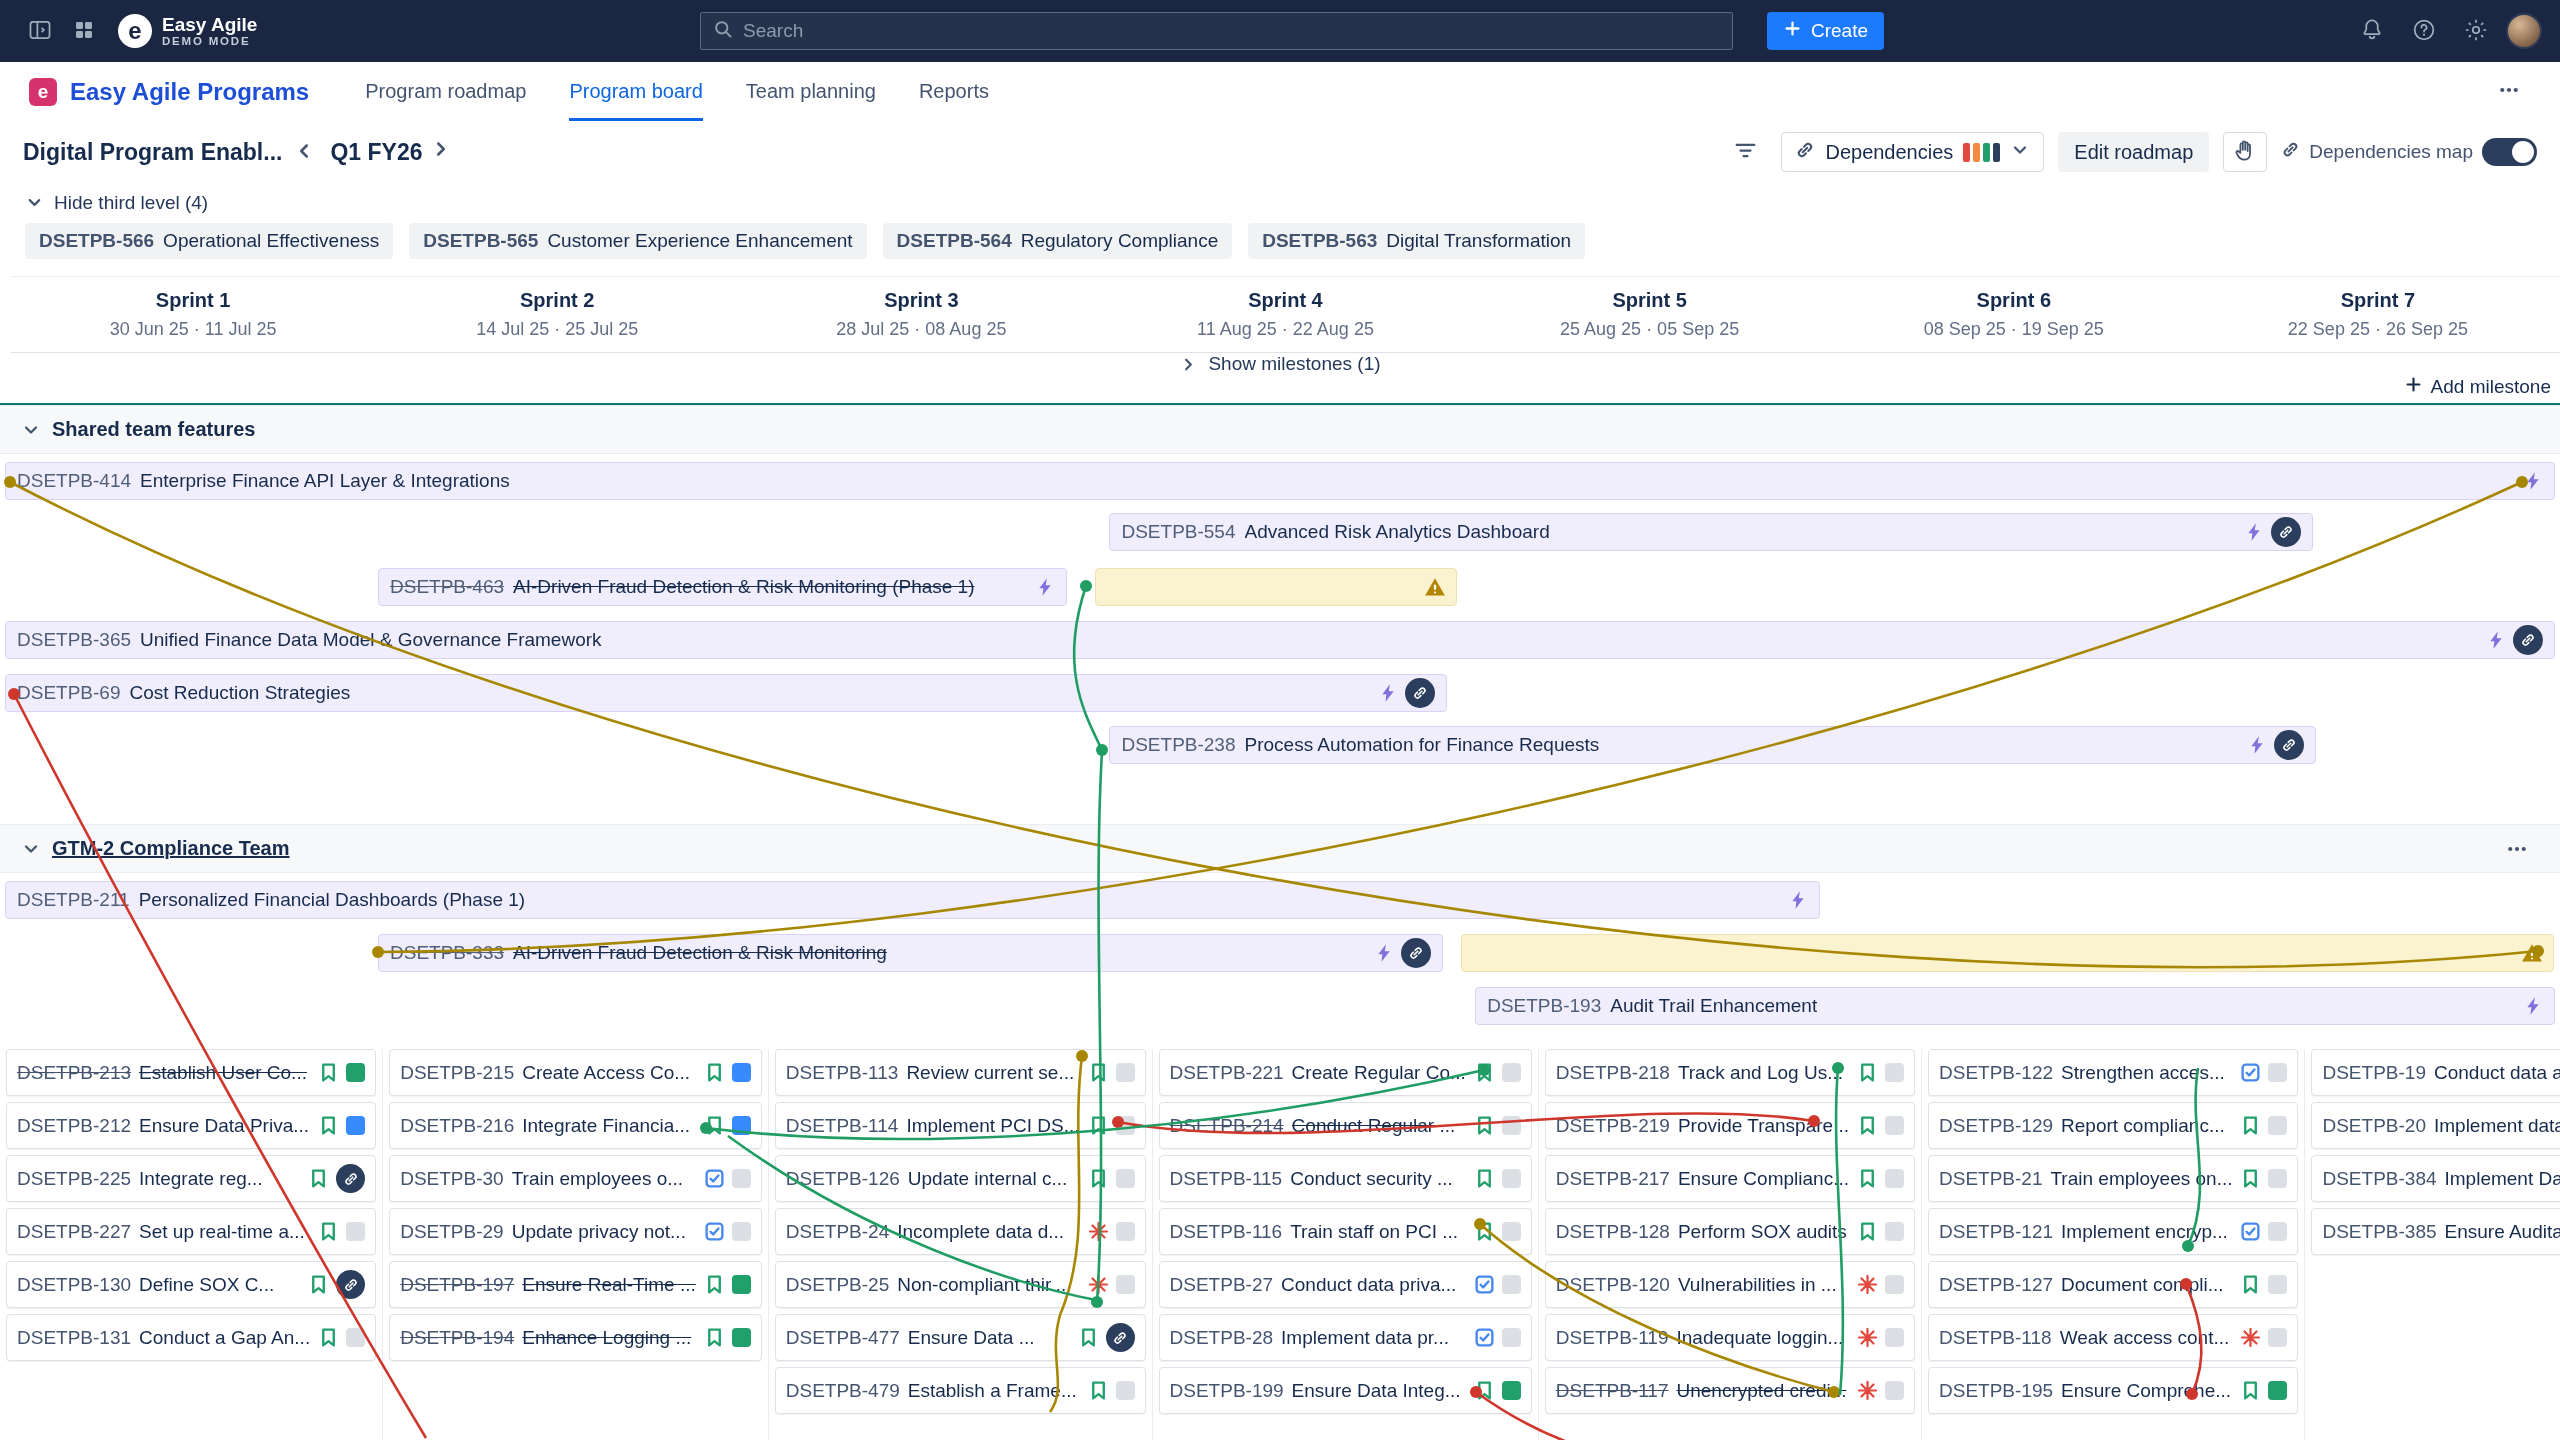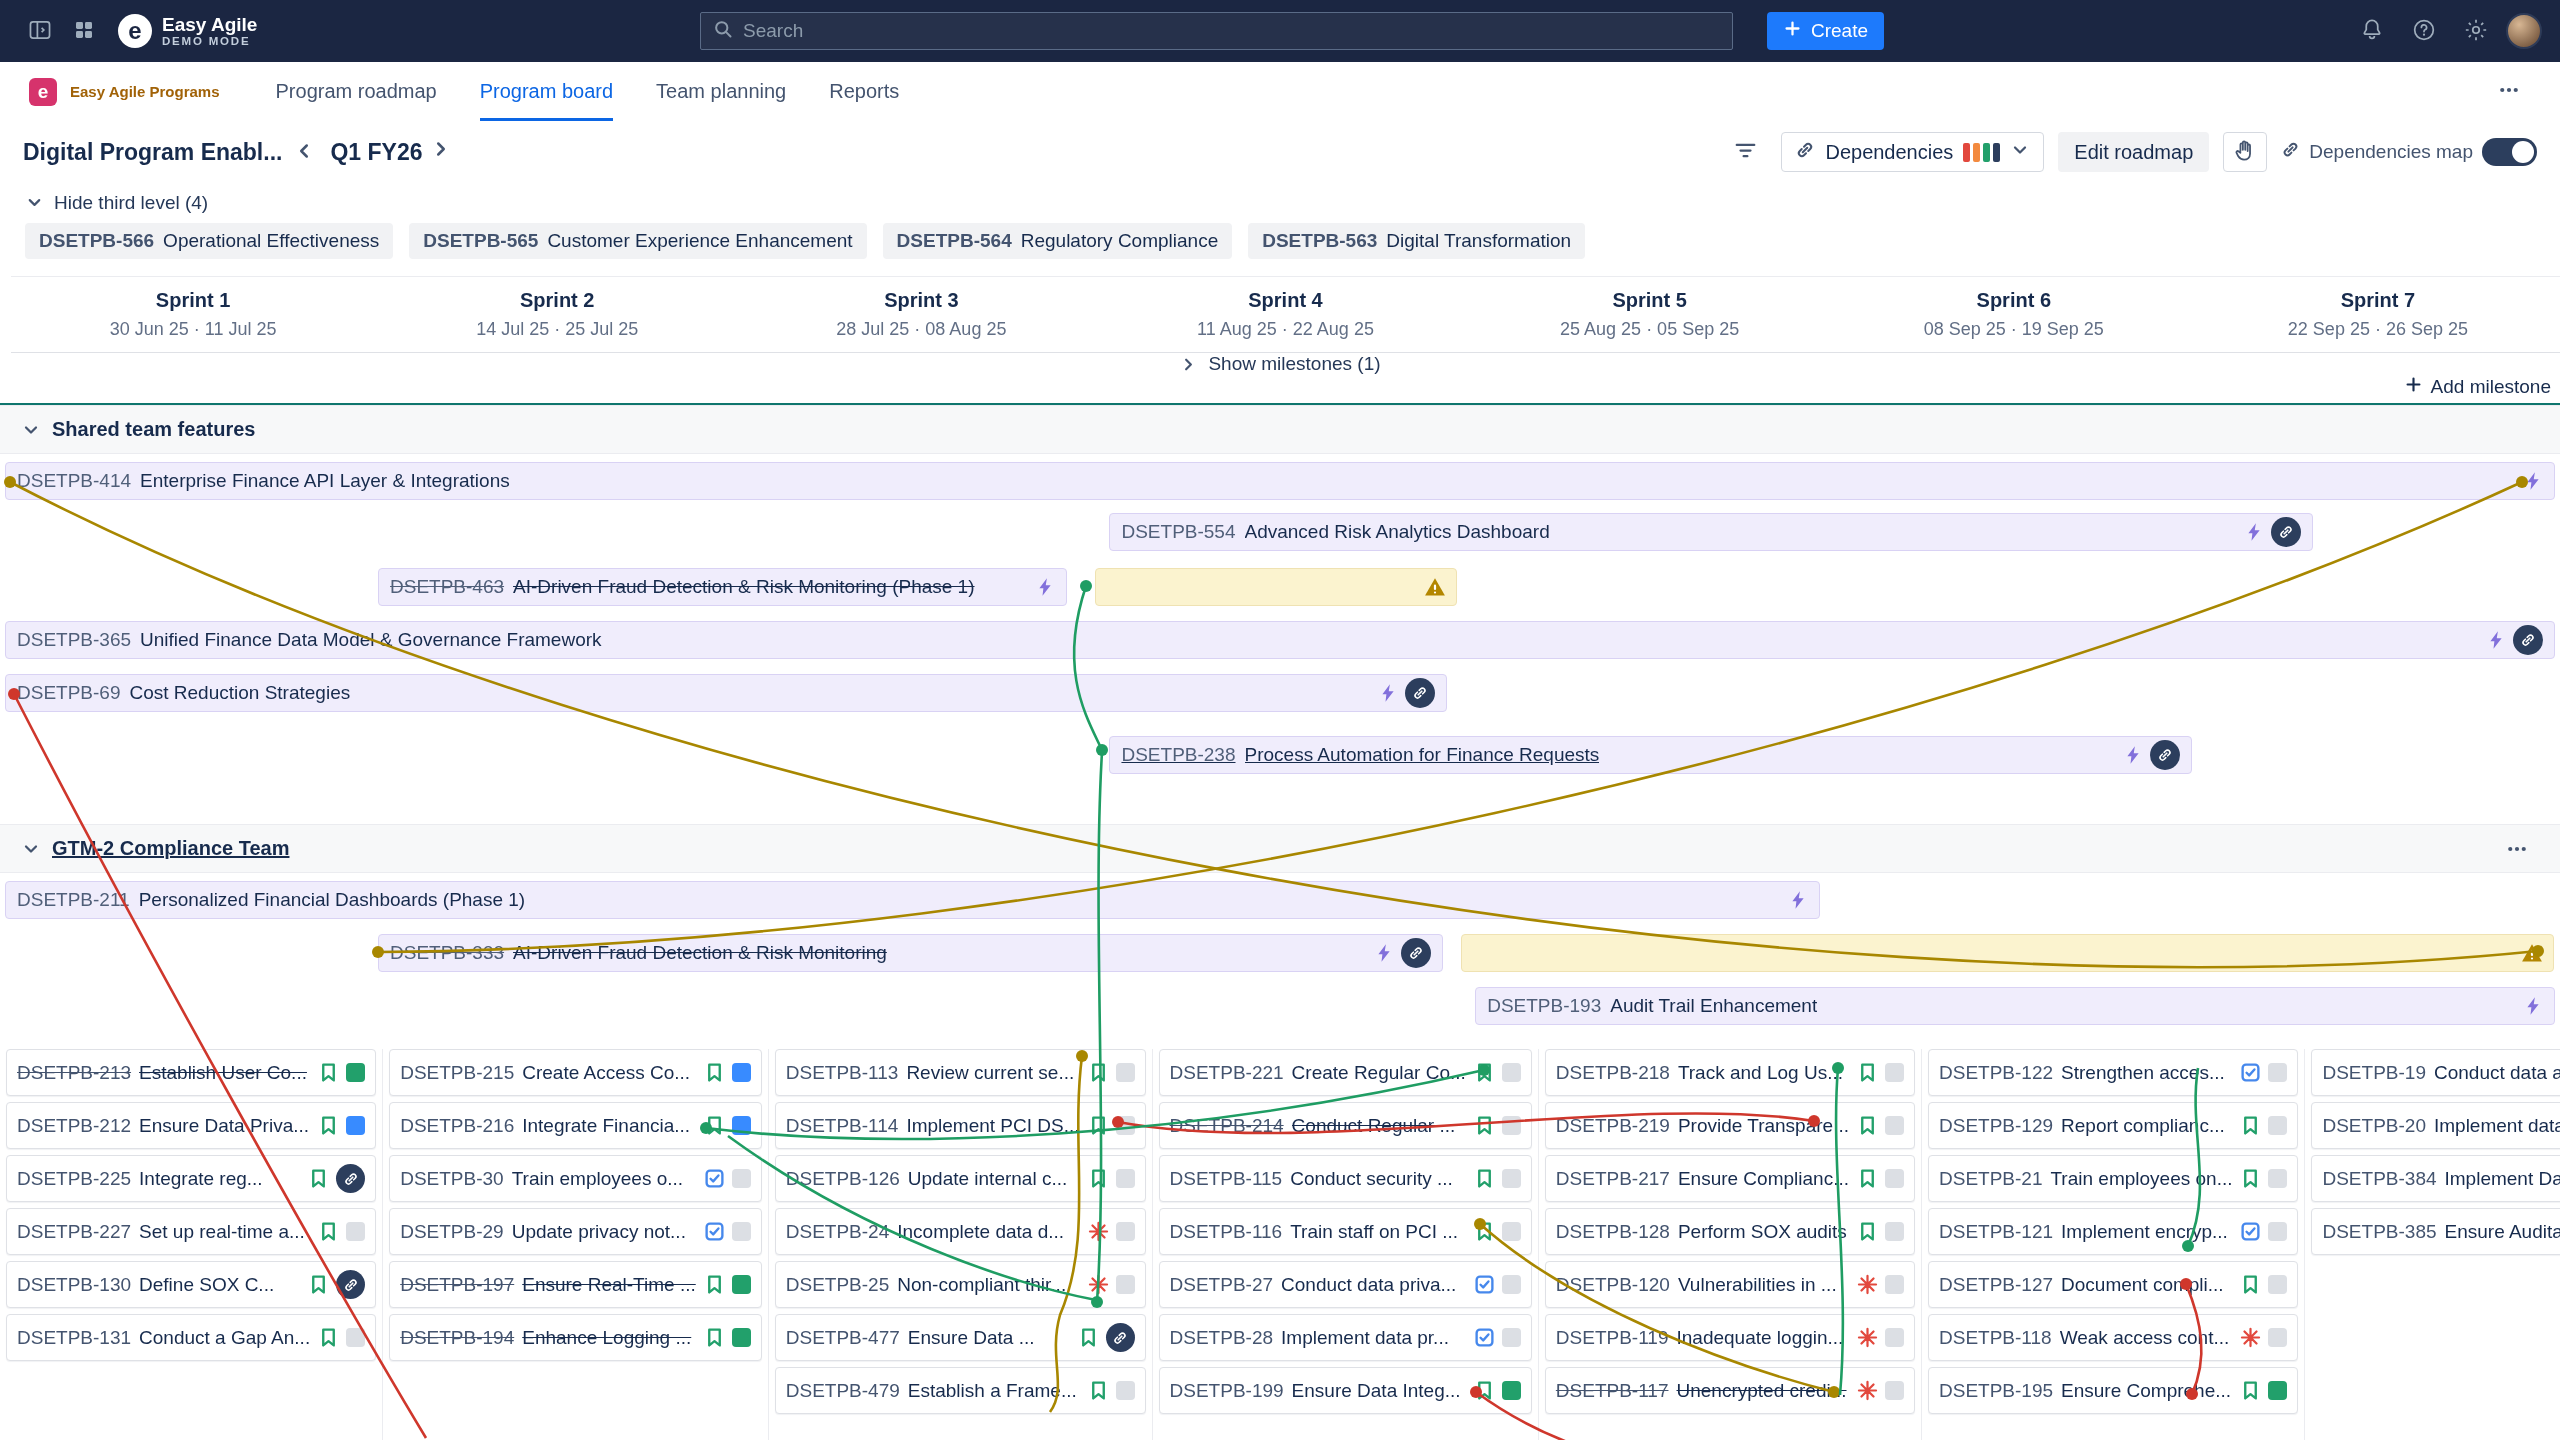--- a/index.html
+++ b/index.html
@@ -19,21 +19,21 @@
 .search{width:1033px;height:38px;border:1px solid #5A6B87;border-radius:2px;background:rgba(255,255,255,0.05);display:flex;align-items:center;padding:0 12px;gap:10px;}
 .search input{flex:1;background:transparent;border:none;outline:none;color:#C7D1DB;font-size:19px;font-family:inherit;}
 .search input::placeholder{color:#8C9BAB;}
 .create-btn{height:38px;background:#1D7AFC;color:#fff;border:none;border-radius:4px;display:flex;align-items:center;gap:9px;padding:0 16px;font-size:19px;font-weight:500;cursor:pointer;font-family:inherit;}
 .tb-right{margin-left:auto;display:flex;align-items:center;gap:8px;}
 .avatar{width:36px;height:36px;border-radius:50%;background:radial-gradient(circle at 35% 30%,#D8B794,#7E5F45 75%);border:2px solid #2E3B58;cursor:pointer;}
 
 
 .projectbar{height:59px;display:flex;align-items:center;padding:0 29px;background:#fff;}
 .proj-ico{width:28px;height:28px;border-radius:6px;background:#D6336C;color:#fff;font-weight:800;font-size:19px;display:flex;align-items:center;justify-content:center;}
-.proj-name{font-size:15px;font-weight:600;color:#a16207;margin-left:13px;}
+.proj-name{font-size:24px;font-weight:600;color:#1d4ed8;margin-left:13px;}
 .tabs{display:flex;margin-left:56px;height:59px;}
 .tab{display:flex;align-items:center;margin-right:43px;font-size:20px;color:#44546F;border-bottom:3px solid transparent;border-top:3px solid transparent;cursor:pointer;white-space:nowrap;}
 .tab.active{color:#0C66E4;border-bottom-color:#0C66E4;font-weight:500;}
 .icobtn{width:44px;height:40px;border:none;background:transparent;border-radius:6px;display:flex;align-items:center;justify-content:center;cursor:pointer;color:#44546F;}
 .pb-more{margin-left:auto;}
 
 
 .toolbar{height:62px;display:flex;align-items:center;padding:0 23px;background:#fff;}
 .board-title{font-size:23px;font-weight:700;color:#172B4D;white-space:nowrap;}
 .increment{font-size:23px;font-weight:700;display:flex;align-items:center;gap:8px;margin-left:4px;cursor:pointer;}
@@ -423,21 +423,21 @@
               <svg viewBox="0 0 16 16" width="16" height="16">
                 <g fill="none" stroke="#fff" stroke-width="1.6" stroke-linecap="round">
                   <path d="M6.2 9.8l3.6-3.6"></path>
                   <path d="M7.2 5.4l1.6-1.6a2.4 2.4 0 0 1 3.4 3.4l-1.6 1.6"></path>
                   <path d="M8.8 10.6l-1.6 1.6a2.4 2.4 0 0 1-3.4-3.4l1.6-1.6"></path>
                 </g>
               </svg>
             </span>
           </span>
         </div>
-        <div class="bar" style="left: 1109.46px; width: 1083px; top: 282px; text-decoration: underline;">
+        <div class="bar" style="left: 1109.46px; width: 1207px; top: 272px;">
           <span class="bar-key">DSETPB-238</span>
           <span class="bar-sum">Process Automation for Finance Requests</span>
           <span class="bar-right">
             <span style="display: flex;">
               <svg viewBox="0 0 16 16" width="20" height="20">
                 <path d="M9.5 1 3.5 9h3.2L6 15l6.5-8.5H8.6z" fill="#8270DB"></path>
               </svg>
             </span>
             <span class="link-badge">
               <svg viewBox="0 0 16 16" width="16" height="16">

